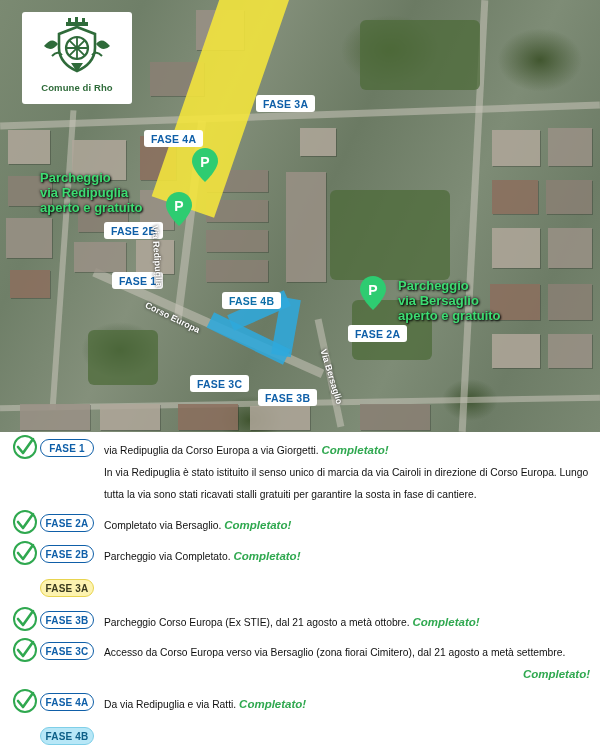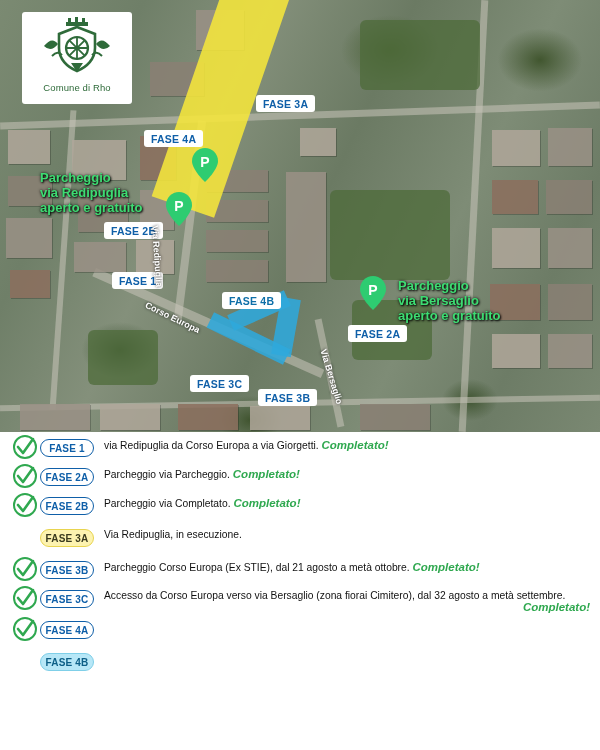--- a/index.html
+++ b/index.html
@@ -96,21 +96,21 @@
     width: 110px; height: 92px;
     background: #ffffff;
     border-radius: 3px;
     text-align: center;
     padding-top: 4px;
   }
   #logo-box .crest { width: 100%; height: 62px; }
   #logo-box .cname {
     font-size: 9.5px;
     color: #2f6b3a;
-    font-weight: normal;
+    font-weight: bold;
     letter-spacing: .1px;
   }
 
   
   .mlabel {
     position: absolute;
     background: #ffffff;
     color: #0f5fa8;
     font-weight: bold;
     font-size: 10.5px;
@@ -188,21 +188,21 @@
   }
   .chip.cyan {
     background: #b7e7f7;
     border-color: #7fcfe8;
     color: #0d5f87;
   }
   .desc {
     flex: 1;
     padding-left: 10px;
     font-size: 10.3px;
-    line-height: 12px;
+    line-height: 22px;
     color: #111;
     padding-top: 1px;
   }
   .done {
     color: #2fa84f;
     font-style: italic;
     font-weight: bold;
     font-size: 11.5px;
     white-space: nowrap;
   }
@@ -332,33 +332,34 @@
       <div class="mark">
         <svg class="check" viewBox="0 0 26 26">
           <circle cx="13" cy="13" r="11" fill="none" stroke="#2fa84f" stroke-width="2"></circle>
           <path d="M6 13 L11 19 L21 5" fill="none" stroke="#2fa84f" stroke-width="2.6" stroke-linecap="round" stroke-linejoin="round"></path>
         </svg>
       </div>
       <div class="chip">FASE 1</div>
       <div class="desc">
         <span>via Redipuglia da Corso Europa a via Giorgetti.</span>
         <span class="done">Completato!</span>
+        <div>In via Redipuglia è stato istituito il senso unico di marcia da via Cairoli in direzione di Corso Europa. Lungo tutta la via sono stati ricavati stalli gratuiti per garantire la sosta in fase di cantiere.</div>
       </div>
     </div>
 
     <div class="row">
       <div class="mark">
         <svg class="check" viewBox="0 0 26 26">
           <circle cx="13" cy="13" r="11" fill="none" stroke="#2fa84f" stroke-width="2"></circle>
           <path d="M6 13 L11 19 L21 5" fill="none" stroke="#2fa84f" stroke-width="2.6" stroke-linecap="round" stroke-linejoin="round"></path>
         </svg>
       </div>
       <div class="chip">FASE 2A</div>
       <div class="desc">
-        <span>Parcheggio via Parcheggio.</span>
+        <span>Completato via Bersaglio.</span>
         <span class="done">Completato!</span>
       </div>
     </div>
 
     <div class="row">
       <div class="mark">
         <svg class="check" viewBox="0 0 26 26">
           <circle cx="13" cy="13" r="11" fill="none" stroke="#2fa84f" stroke-width="2"></circle>
           <path d="M6 13 L11 19 L21 5" fill="none" stroke="#2fa84f" stroke-width="2.6" stroke-linecap="round" stroke-linejoin="round"></path>
         </svg>
@@ -366,23 +367,20 @@
       <div class="chip">FASE 2B</div>
       <div class="desc">
         <span>Parcheggio via Completato.</span>
         <span class="done">Completato!</span>
       </div>
     </div>
 
     <div class="row" style="margin-top:10px;">
       <div class="mark"></div>
       <div class="chip yellow">FASE 3A</div>
-      <div class="desc">
-        <span>Via Redipuglia, in esecuzione.</span>
-      </div>
     </div>
 
     <div class="row" style="margin-top:10px;">
       <div class="mark">
         <svg class="check" viewBox="0 0 26 26">
           <circle cx="13" cy="13" r="11" fill="none" stroke="#2fa84f" stroke-width="2"></circle>
           <path d="M6 13 L11 19 L21 5" fill="none" stroke="#2fa84f" stroke-width="2.6" stroke-linecap="round" stroke-linejoin="round"></path>
         </svg>
       </div>
       <div class="chip">FASE 3B</div>
@@ -394,33 +392,37 @@
 
     <div class="row">
       <div class="mark">
         <svg class="check" viewBox="0 0 26 26">
           <circle cx="13" cy="13" r="11" fill="none" stroke="#2fa84f" stroke-width="2"></circle>
           <path d="M6 13 L11 19 L21 5" fill="none" stroke="#2fa84f" stroke-width="2.6" stroke-linecap="round" stroke-linejoin="round"></path>
         </svg>
       </div>
       <div class="chip">FASE 3C</div>
       <div class="desc">
-        <span>Accesso da Corso Europa verso via Bersaglio (zona fiorai Cimitero), dal 32 agosto a metà settembre.</span>
+        <span>Accesso da Corso Europa verso via Bersaglio (zona fiorai Cimitero), dal 21 agosto a metà settembre.</span>
         <span class="done right">Completato!</span>
       </div>
     </div>
 
     <div class="row">
       <div class="mark">
         <svg class="check" viewBox="0 0 26 26">
           <circle cx="13" cy="13" r="11" fill="none" stroke="#2fa84f" stroke-width="2"></circle>
           <path d="M6 13 L11 19 L21 5" fill="none" stroke="#2fa84f" stroke-width="2.6" stroke-linecap="round" stroke-linejoin="round"></path>
         </svg>
       </div>
       <div class="chip">FASE 4A</div>
+      <div class="desc">
+        <span>Da via Redipuglia e via Ratti.</span>
+        <span class="done">Completato!</span>
+      </div>
     </div>
 
     <div class="row" style="margin-top:10px;">
       <div class="mark"></div>
       <div class="chip cyan">FASE 4B</div>
     </div>
 
   </div>
 </div>
 

